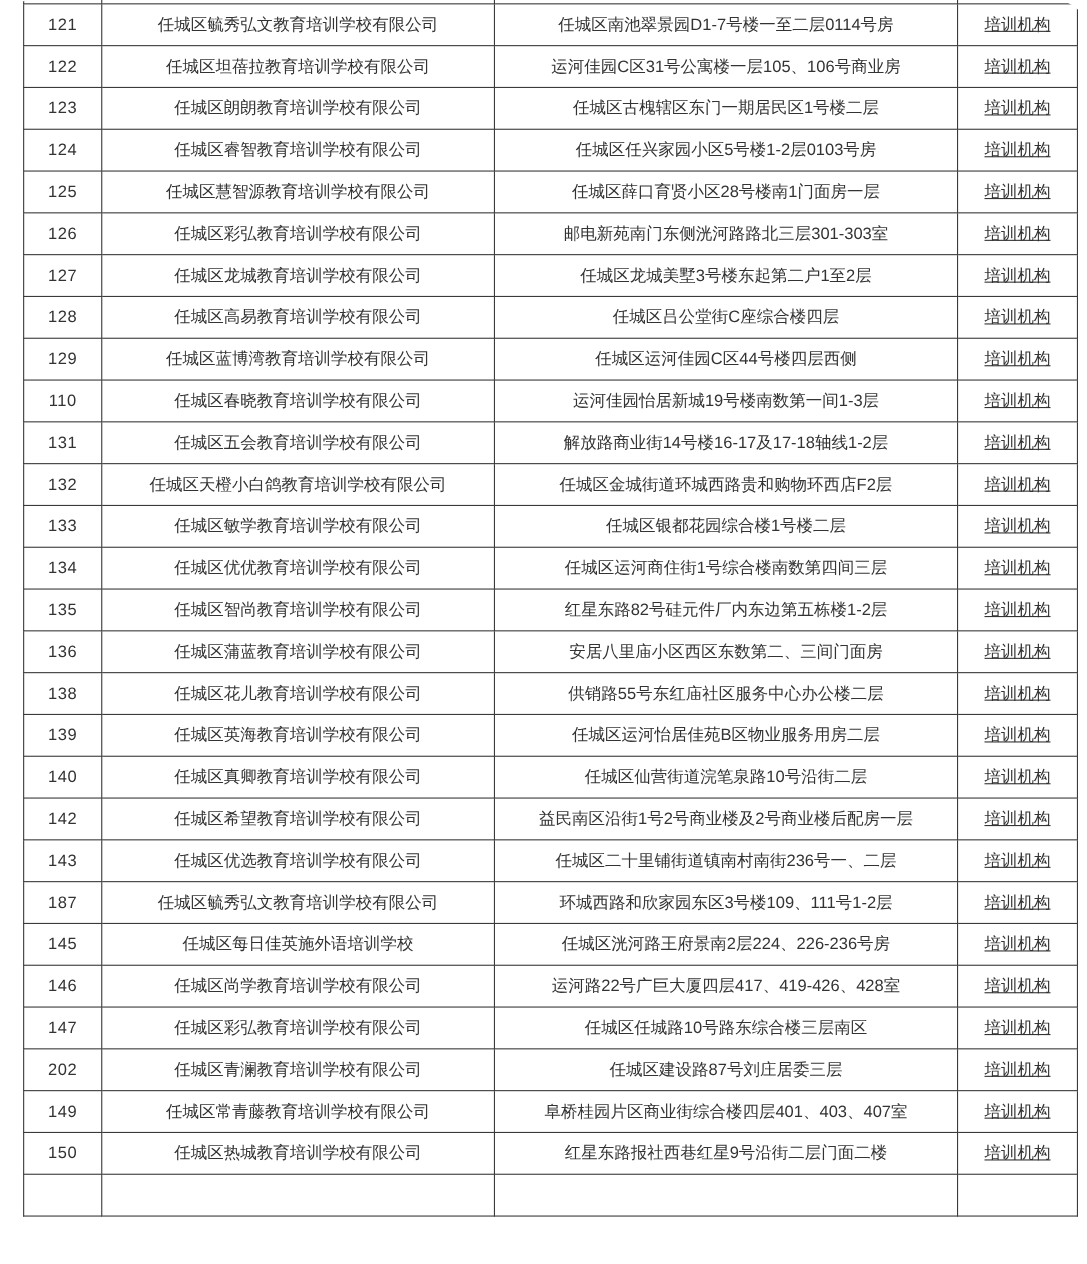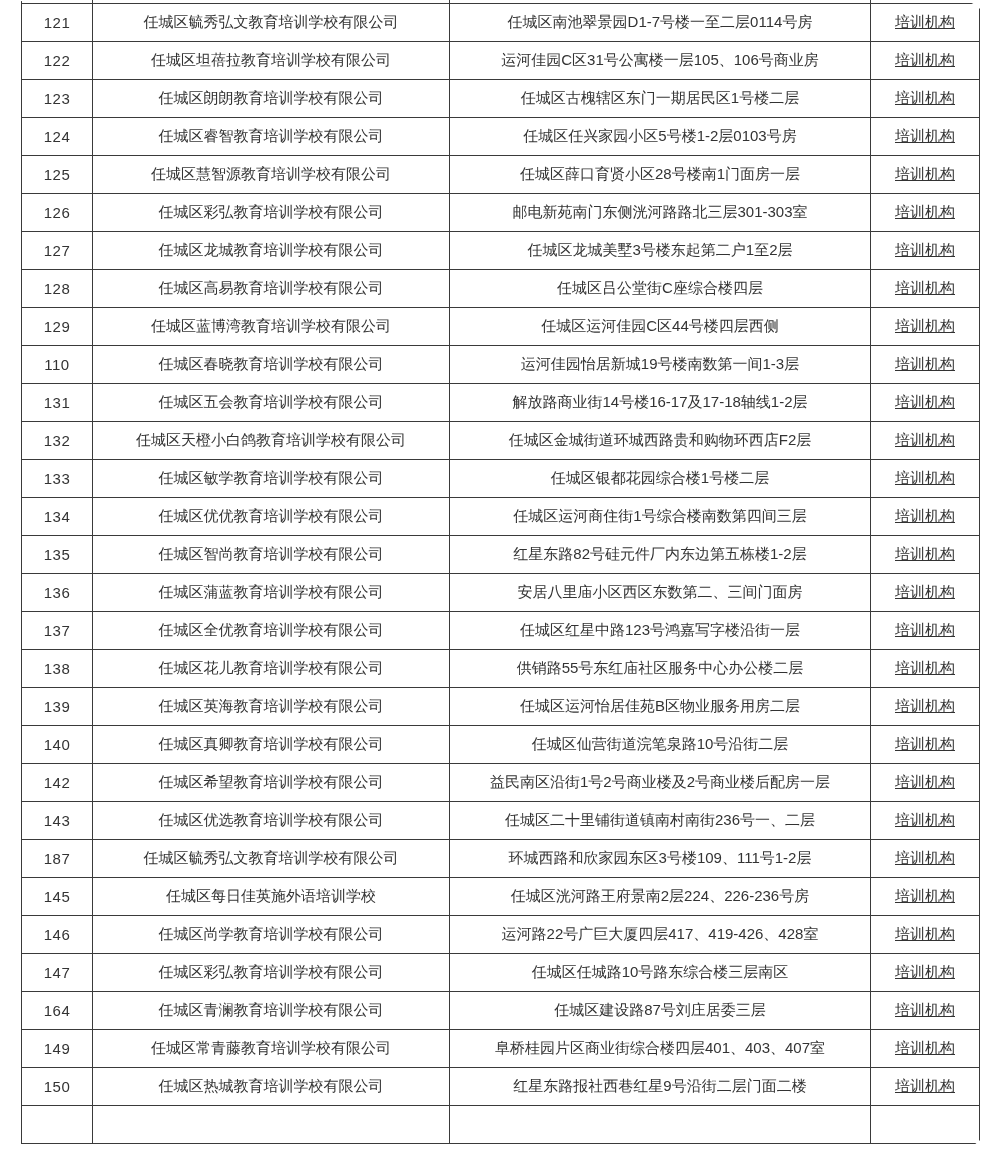--- a/index.html
+++ b/index.html
@@ -147,26 +147,20 @@
           <td class="c-addr">红星东路82号硅元件厂内东边第五栋楼1-2层</td>
           <td class="c-cat">培训机构</td>
         </tr>
         <tr class="data-row">
           <td class="c-no">136</td>
           <td class="c-name">任城区蒲蓝教育培训学校有限公司</td>
           <td class="c-addr">安居八里庙小区西区东数第二、三间门面房</td>
           <td class="c-cat">培训机构</td>
         </tr>
         <tr class="data-row">
-          <td class="c-no">137</td>
-          <td class="c-name">任城区全优教育培训学校有限公司</td>
-          <td class="c-addr">任城区红星中路123号鸿嘉写字楼沿街一层</td>
-          <td class="c-cat">培训机构</td>
-        </tr>
-        <tr class="data-row">
           <td class="c-no">138</td>
           <td class="c-name">任城区花儿教育培训学校有限公司</td>
           <td class="c-addr">供销路55号东红庙社区服务中心办公楼二层</td>
           <td class="c-cat">培训机构</td>
         </tr>
         <tr class="data-row">
           <td class="c-no">139</td>
           <td class="c-name">任城区英海教育培训学校有限公司</td>
           <td class="c-addr">任城区运河怡居佳苑B区物业服务用房二层</td>
           <td class="c-cat">培训机构</td>
@@ -207,21 +201,21 @@
           <td class="c-addr">运河路22号广巨大厦四层417、419-426、428室</td>
           <td class="c-cat">培训机构</td>
         </tr>
         <tr class="data-row">
           <td class="c-no">147</td>
           <td class="c-name">任城区彩弘教育培训学校有限公司</td>
           <td class="c-addr">任城区任城路10号路东综合楼三层南区</td>
           <td class="c-cat">培训机构</td>
         </tr>
         <tr class="data-row">
-          <td class="c-no">164</td>
+          <td class="c-no">202</td>
           <td class="c-name">任城区青澜教育培训学校有限公司</td>
           <td class="c-addr">任城区建设路87号刘庄居委三层</td>
           <td class="c-cat">培训机构</td>
         </tr>
         <tr class="data-row">
           <td class="c-no">149</td>
           <td class="c-name">任城区常青藤教育培训学校有限公司</td>
           <td class="c-addr">阜桥桂园片区商业街综合楼四层401、403、407室</td>
           <td class="c-cat">培训机构</td>
         </tr>

